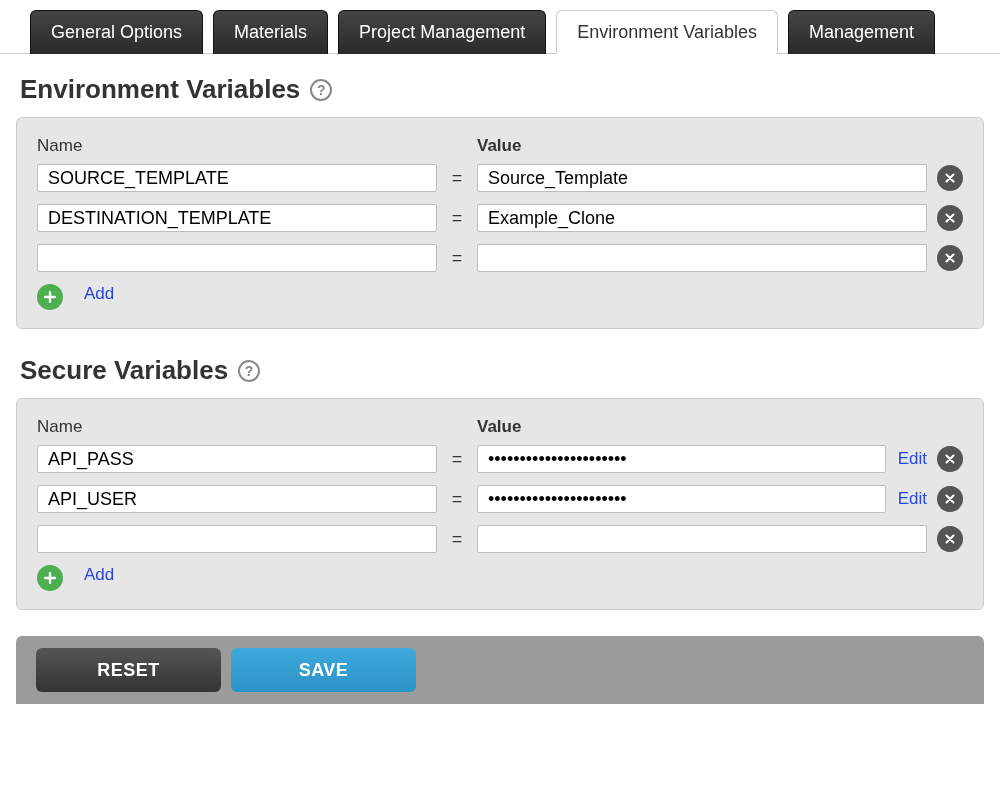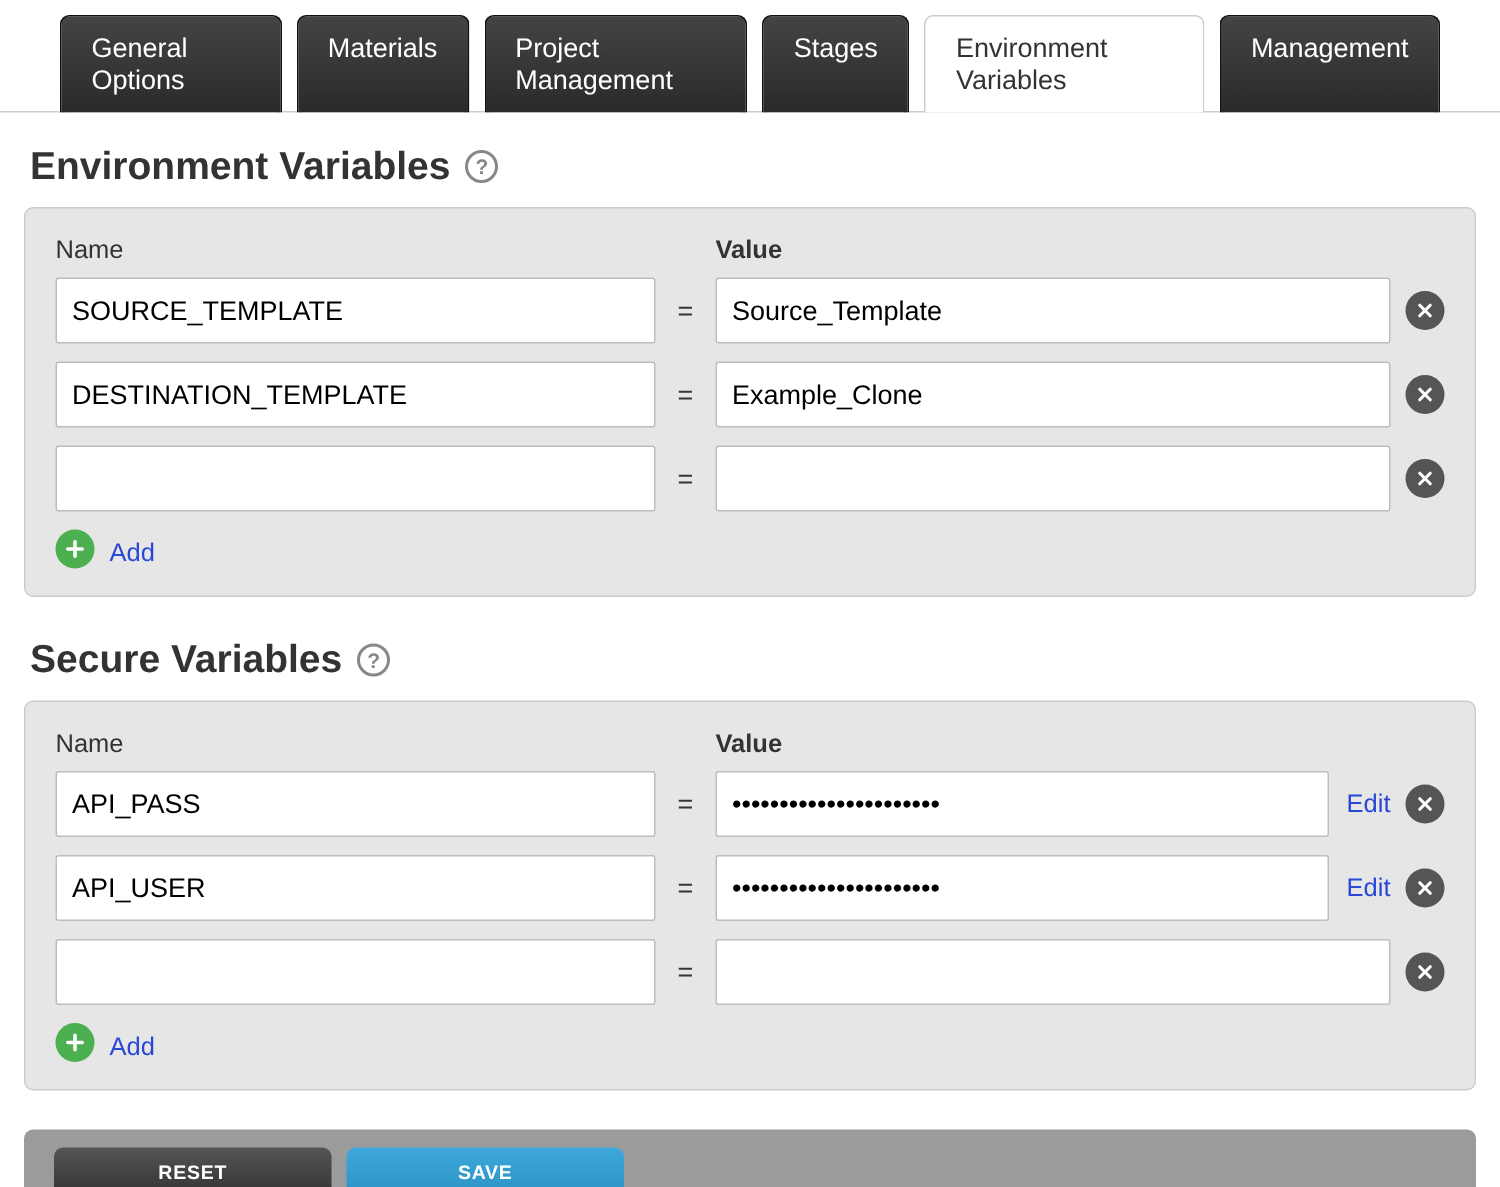--- a/index.html
+++ b/index.html
@@ -6,21 +6,21 @@
   body {
     font-family: "Helvetica Neue", Helvetica, Arial, sans-serif;
     background: #fff;
     font-size: 18px;
     color: #333;
     padding: 10px 0 0 0;
   }
   .tabs {
     display: flex;
     gap: 10px;
-    padding: 0 40px;
+    padding: 0 30px;
     align-items: stretch;
   }
   .tab {
     background: linear-gradient(to bottom, #444, #2a2a2a);
     color: #fff;
     padding: 11px 20px;
     border-radius: 6px 6px 0 0;
     font-size: 18px;
     font-weight: 500;
     cursor: pointer;
@@ -88,21 +88,21 @@
     color: #333;
     font-weight: bold;
   }
   .row {
     display: flex;
     align-items: center;
     margin-bottom: 12px;
     gap: 0;
   }
   .row input[type=text], .row input[type=password] {
-    height: 44px;
+    height: 28px;
     border: 1px solid #bdbdbd;
     background: #fff;
     font-size: 18px;
     padding: 0 10px;
     outline: none;
     border-radius: 2px;
   }
   .row .name-input {
     flex: 0 0 400px;
   }
@@ -130,22 +130,22 @@
     display: inline-flex;
     align-items: center;
     justify-content: center;
     cursor: pointer;
     flex-shrink: 0;
   }
   .row .delete-btn svg { width: 14px; height: 14px; }
   .row .delete-btn svg path { stroke: #fff; stroke-width: 3; stroke-linecap: round; }
   .add-row {
     display: flex;
-    align-items: flex-end;
-    gap: 10px;
+    align-items: flex-start;
+    gap: 21px;
     margin-top: 4px;
     cursor: pointer;
   }
   .add-icon {
     width: 26px;
     height: 26px;
     border-radius: 50%;
     background: #4caf50;
     display: inline-flex;
     align-items: center;
@@ -159,24 +159,24 @@
   }
   .footer-bar {
     background: #9b9b9b;
     padding: 12px 20px;
     border-radius: 6px 6px 0 0;
     display: flex;
     gap: 10px;
     margin: 0 16px;
   }
   .btn {
-    height: 32px;
+    height: 44px;
     border-radius: 6px;
     border: none;
-    font-size: 13px;
+    font-size: 18px;
     font-weight: 700;
     letter-spacing: 0.5px;
     color: #fff;
     cursor: pointer;
     padding: 0 30px;
     min-width: 185px;
   }
   .btn-reset {
     background: linear-gradient(to bottom, #555, #333);
   }
@@ -184,21 +184,20 @@
     background: linear-gradient(to bottom, #3fa9db, #2b92c6);
   }
 </style>
 </head>
 <body>
 
 <div class="tabs">
   <div class="tab">General Options</div>
   <div class="tab">Materials</div>
   <div class="tab">Project Management</div>
-  <div class="tab">Stages</div>
   <div class="tab active">Environment Variables</div>
   <div class="tab">Management</div>
 </div>
 <div class="tab-underline"></div>
 
 <div class="content">
 
   <div class="section-title">
     <span>Environment Variables</span>
     <span class="help-icon">?</span>

